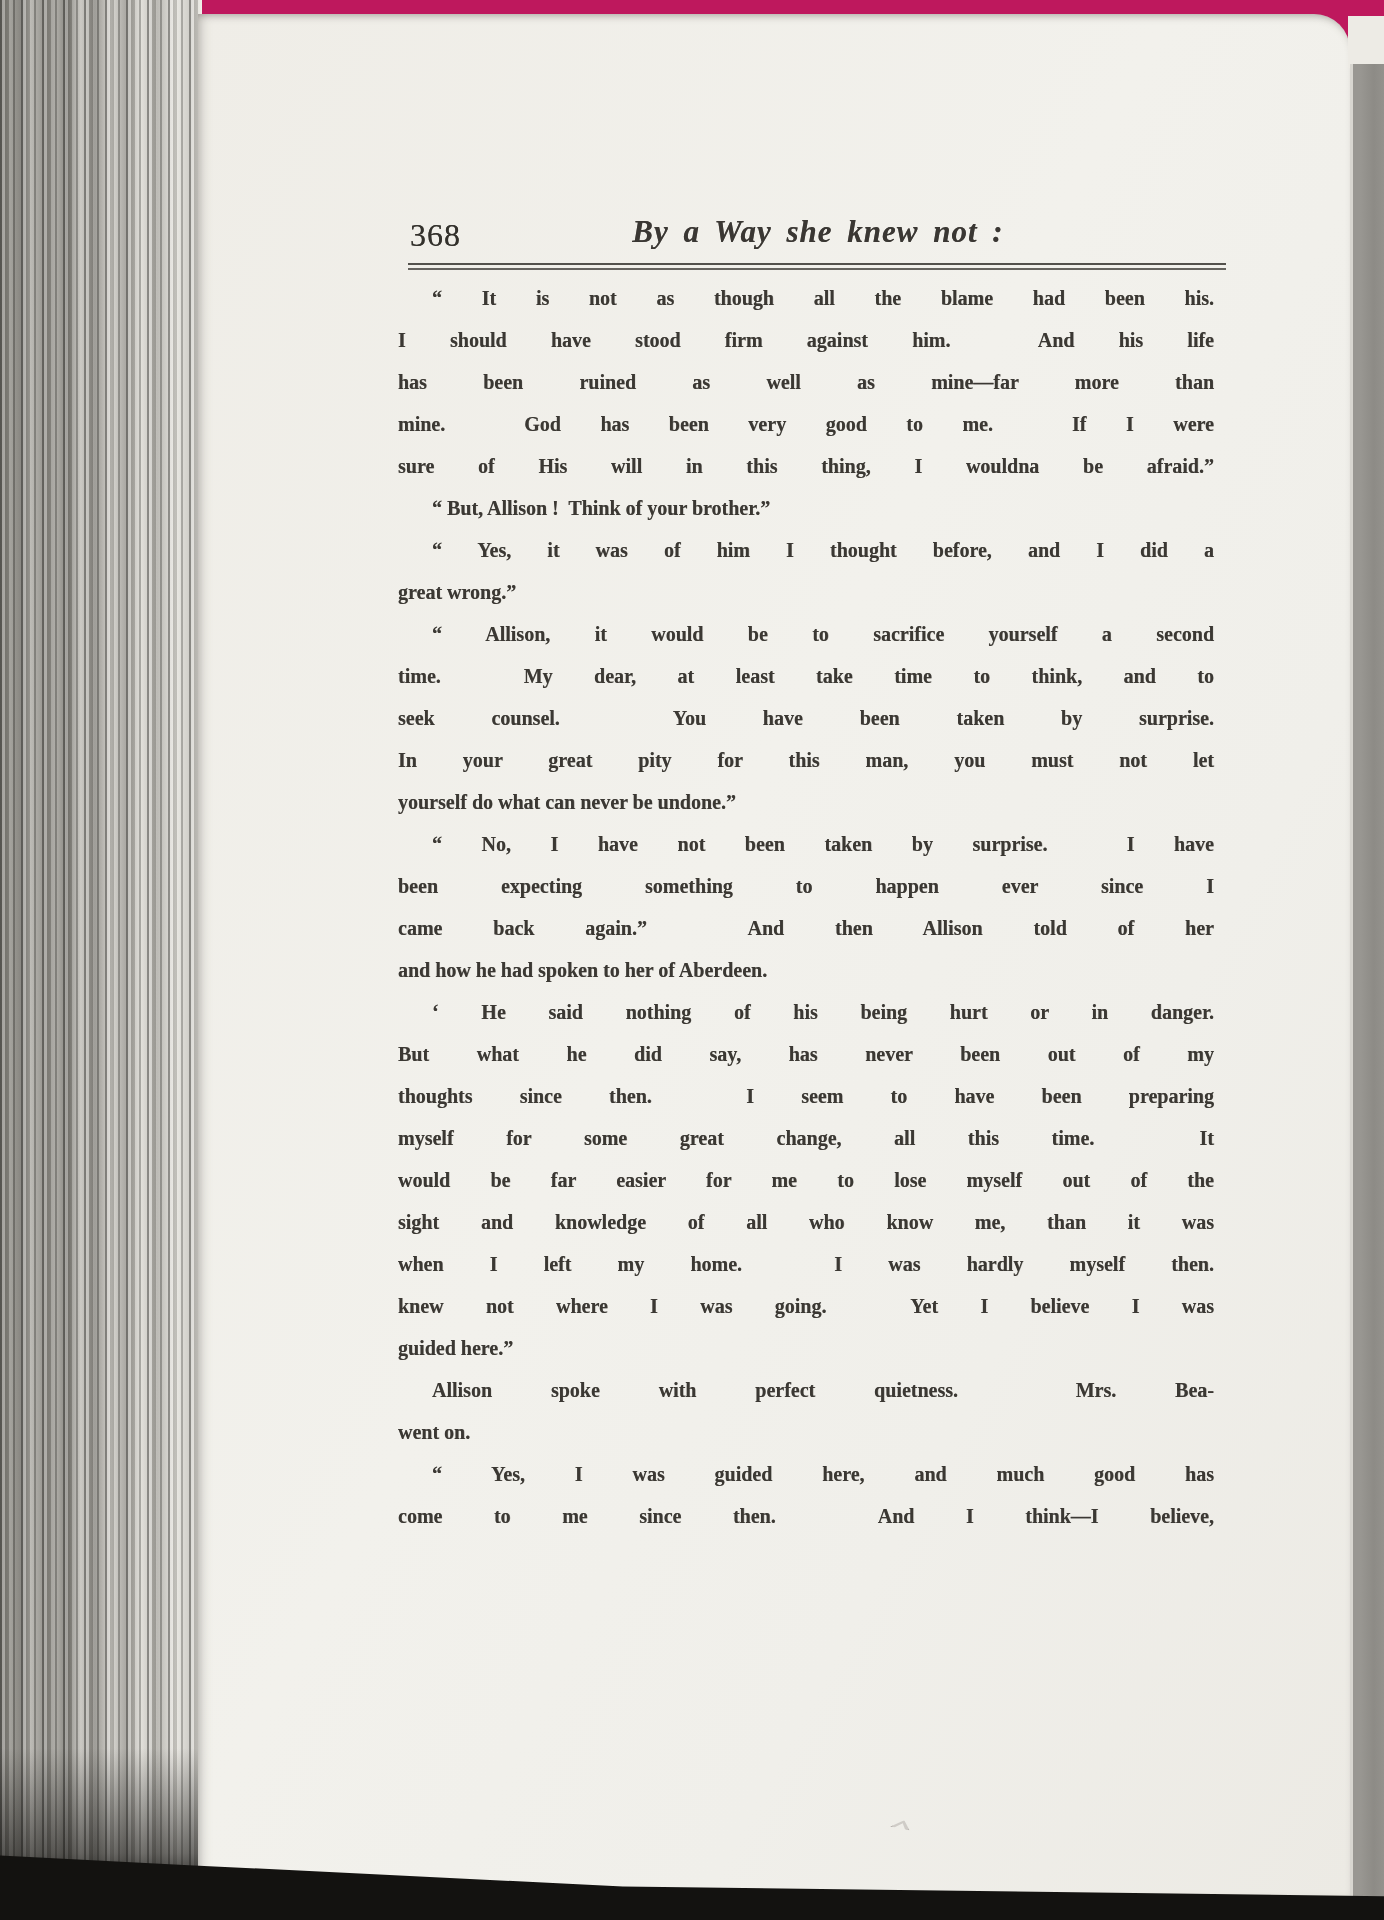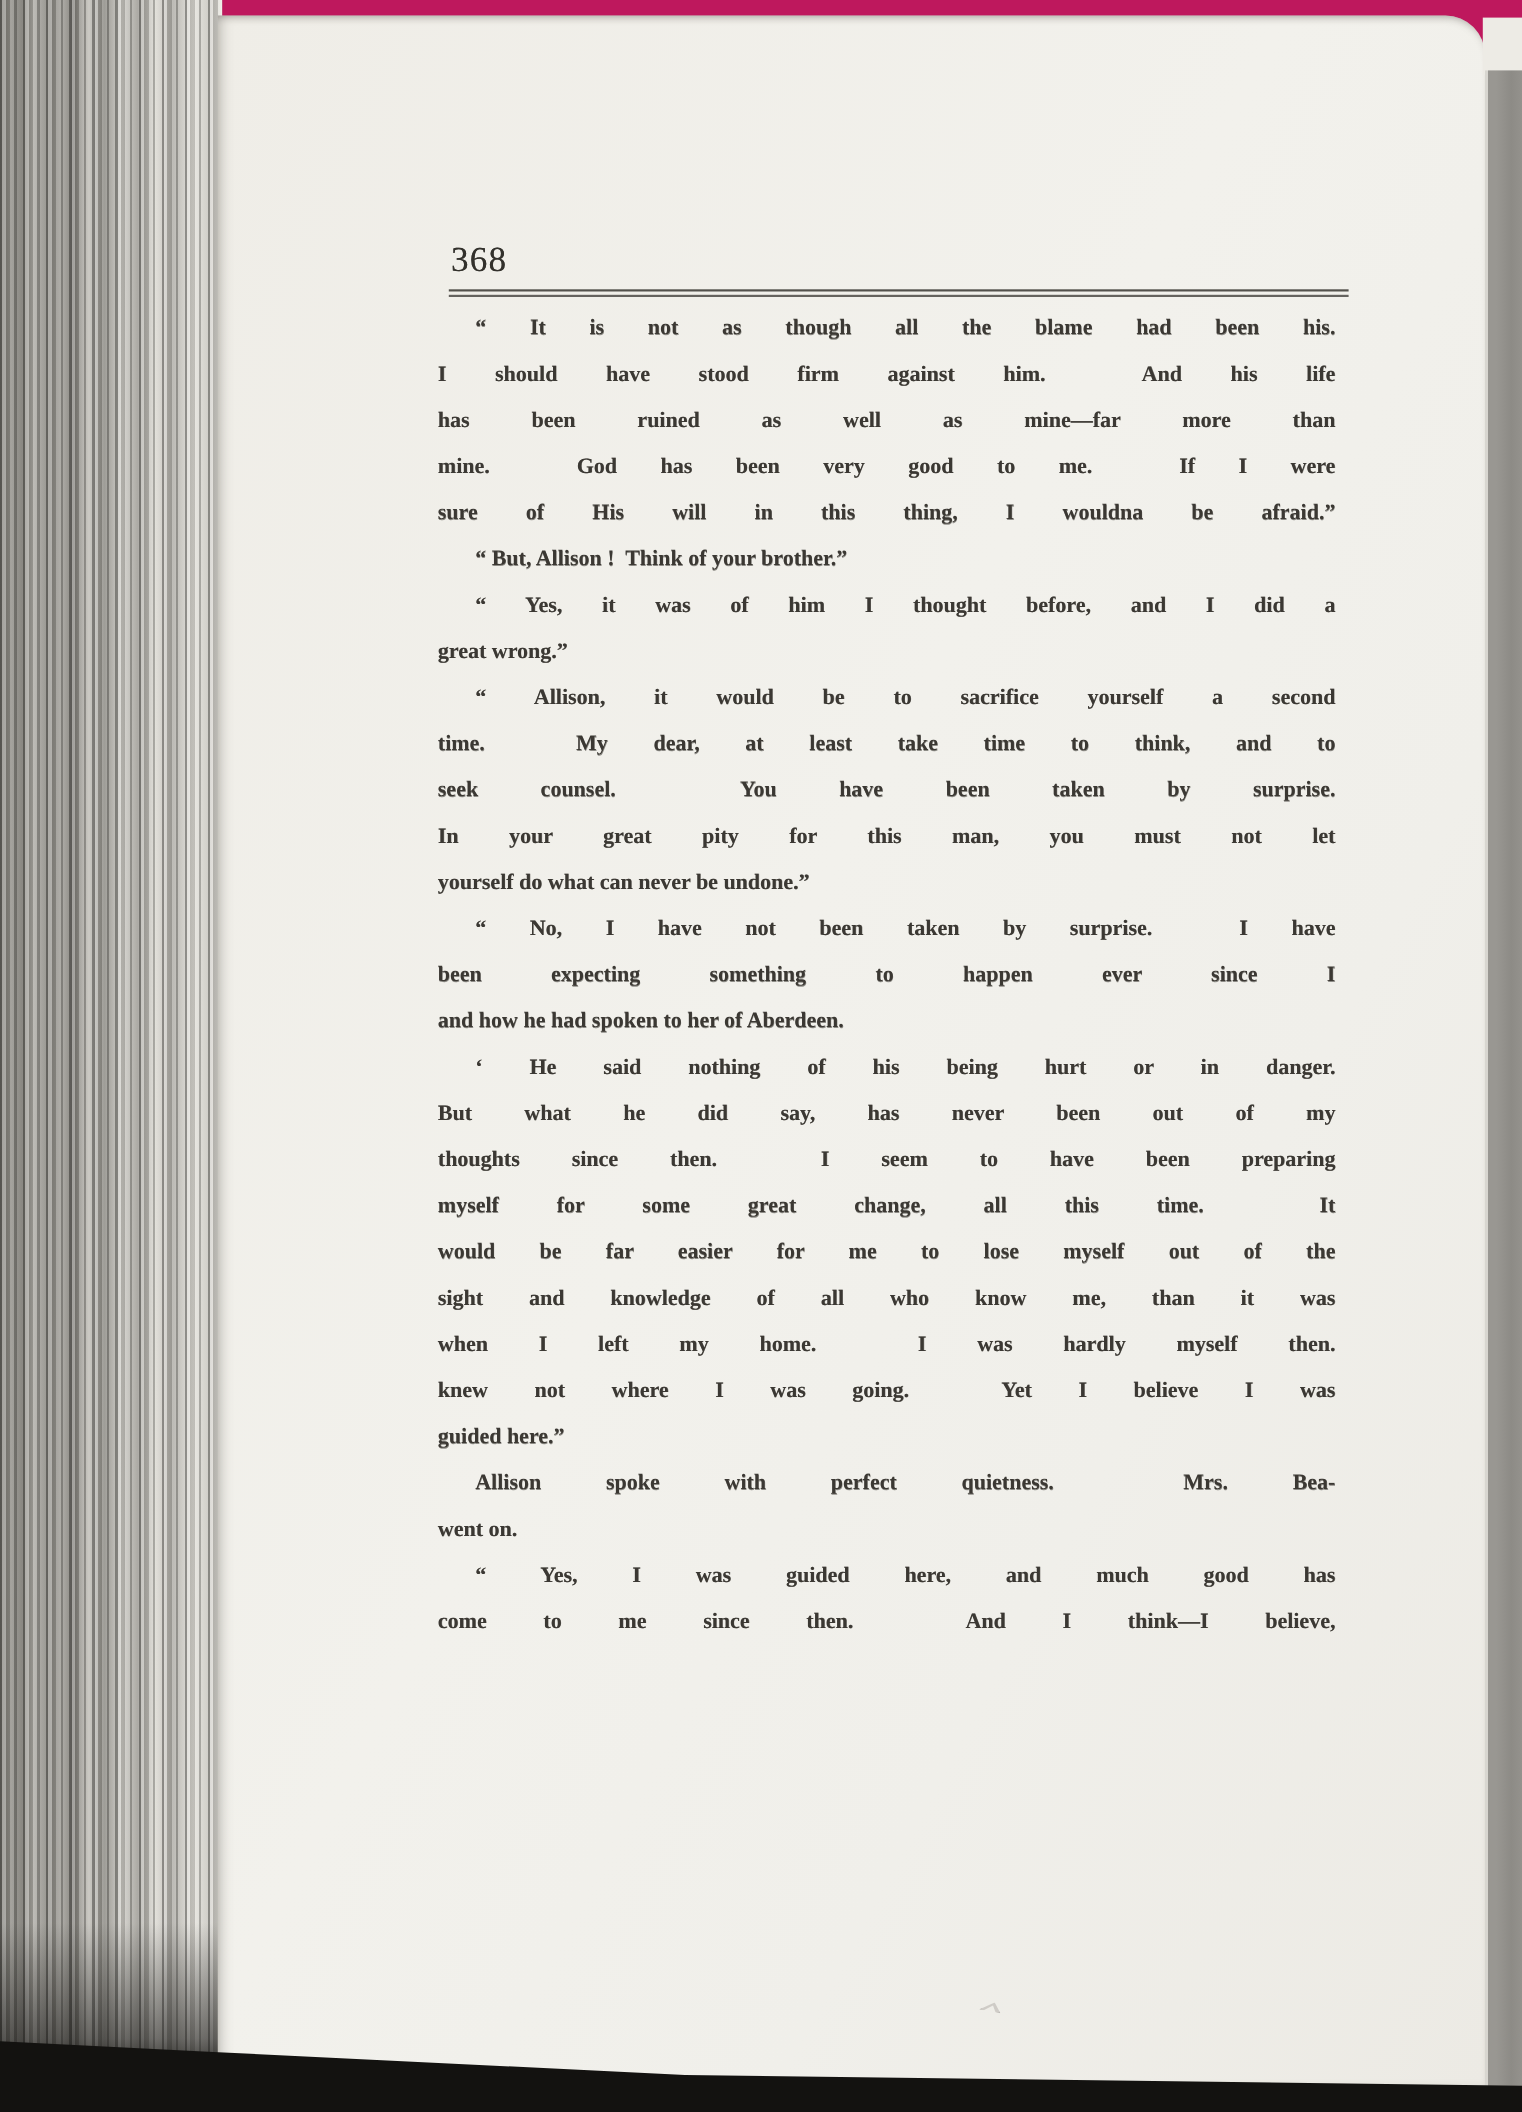--- a/index.html
+++ b/index.html
@@ -92,37 +92,39 @@
   }
 </style>
 </head>
 <body>
 
 <div class="stage">
   <div class="edge-stack"></div>
 
   <div class="page">
     <div class="folio">368</div>
+    <div class="running-header">By a Way she knew not :</div>
     <div class="header-rule"></div>
     <div class="body-text">
         <div class="line j indent">“ It is not as though all the blame had been his.</div>
         <div class="line j">I should have stood firm against him.&nbsp; And his life</div>
         <div class="line j">has been ruined as well as mine—far more than</div>
         <div class="line j">mine.&nbsp; God has been very good to me.&nbsp; If I were</div>
         <div class="line j">sure of His will in this thing, I wouldna be afraid.”</div>
         <div class="line indent">“ But, Allison !&nbsp; Think of your brother.”</div>
         <div class="line j indent">“ Yes, it was of him I thought before, and I did a</div>
         <div class="line">great wrong.”</div>
         <div class="line j indent">“ Allison, it would be to sacrifice yourself a second</div>
         <div class="line j">time.&nbsp; My dear, at least take time to think, and to</div>
         <div class="line j">seek counsel.&nbsp; You have been taken by surprise.</div>
         <div class="line j">In your great pity for this man, you must not let</div>
         <div class="line">yourself do what can never be undone.”</div>
         <div class="line j indent">“ No, I have not been taken by surprise.&nbsp; I have</div>
         <div class="line j">been expecting something to happen ever since I</div>
+        <div class="line j">came back again.”&nbsp; And then Allison told of her</div>
         <div class="line">and how he had spoken to her of Aberdeen.</div>
         <div class="line j indent">‘ He said nothing of his being hurt or in danger.</div>
         <div class="line j">But what he did say, has never been out of my</div>
         <div class="line j">thoughts since then.&nbsp; I seem to have been preparing</div>
         <div class="line j">myself for some great change, all this time.&nbsp; It</div>
         <div class="line j">would be far easier for me to lose myself out of the</div>
         <div class="line j">sight and knowledge of all who know me, than it was</div>
         <div class="line j">when I left my home.&nbsp; I was hardly myself then.</div>
         <div class="line j">knew not where I was going.&nbsp; Yet I believe I was</div>
         <div class="line">guided here.”</div>

